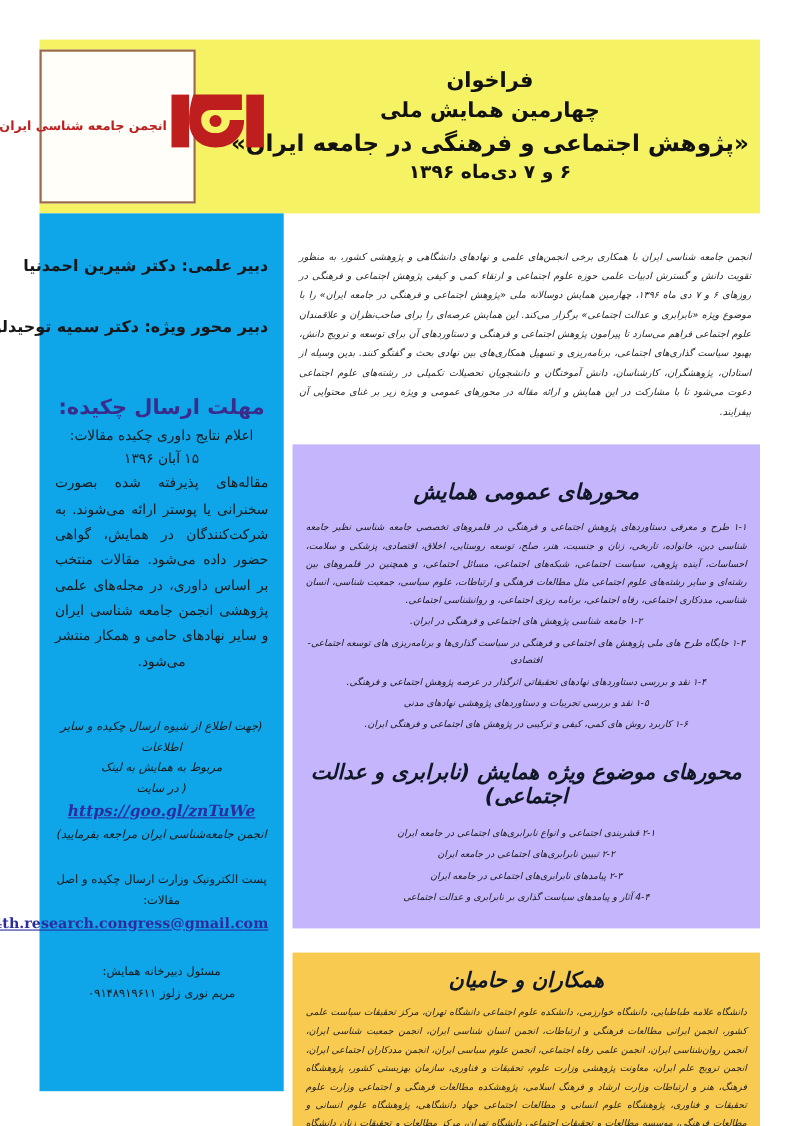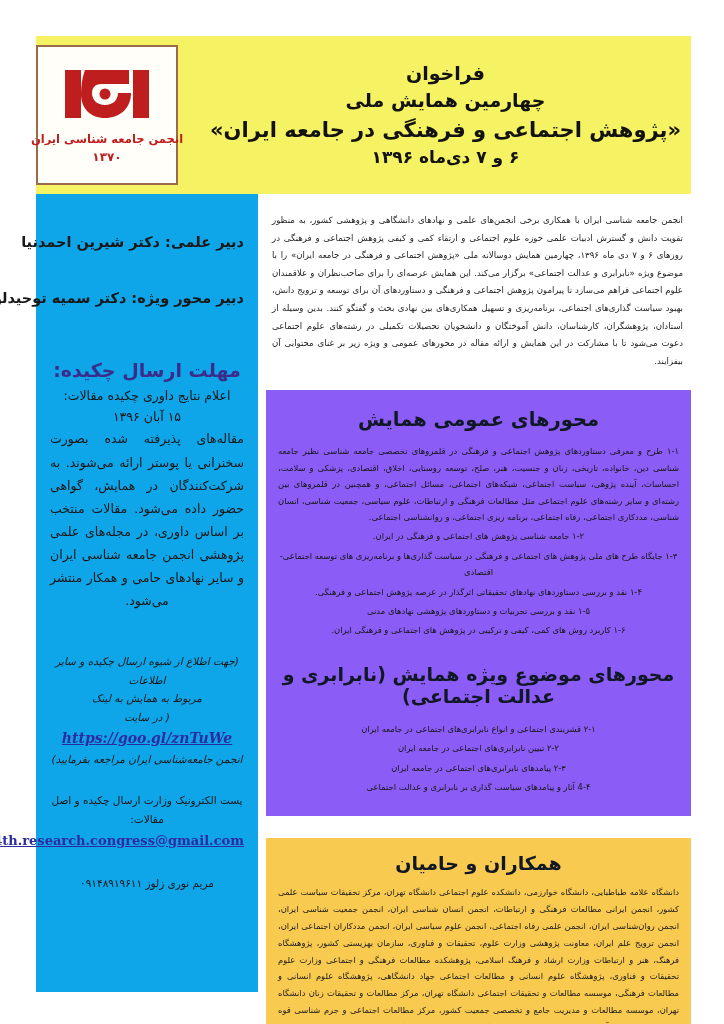--- a/index.html
+++ b/index.html
@@ -36,21 +36,21 @@
     align-items: stretch;
   }
 
   .logo-box {
     width: 142px;
     flex: 0 0 142px;
     margin: 9px 10px 9px 0;
     background: #FFFEF8;
     border: 2px solid #9b6a4a;
     display: flex;
-    flex-direction: column;
+    flex-direction: row;
     align-items: center;
     justify-content: center;
     box-sizing: border-box;
     padding: 4px 16px 6px;
   }
   .logo-mark {
     width: 92px;
     height: 62px;
     position: relative;
     margin-bottom: 6px;
@@ -162,38 +162,39 @@
   .contact-block {
     margin-top: 22px;
     font-size: 10.5px;
     line-height: 1.9;
   }
 
   
   .right-col {
     position: absolute;
     left: 266px;
-    top: 194px;
+    top: 208px;
     width: 425px;
     height: 798px;
+    font-style: italic;
   }
 
   .intro-box {
     background: #ffffff;
     padding: 18px 8px 10px 6px;
     font-size: 8.6px;
     line-height: 2.05;
     color: #1c1c1c;
     text-align: justify;
   }
 
   .green-box {
     margin-top: 10px;
-    background: #8b5cf6;
-    padding: 18px 12px 18px;
+    background: #c4b5fd;
+    padding: 32px 12px 18px;
     box-sizing: border-box;
   }
   .green-box .sec-title {
     font-size: 19.5px;
     font-weight: bold;
     color: #101826;
     text-align: center;
     margin-bottom: 12px;
   }
   .green-box .sec-title.second {
@@ -282,20 +283,21 @@
       </div>
       <div>انجمن جامعه‌شناسی ایران مراجعه بفرمایید)</div>
     </div>
 
     <div class="email-block">
       <div>پست الکترونیک وزارت ارسال چکیده و اصل مقالات:</div>
       <a class="link-mail" href="#">4th.research.congress@gmail.com</a>
     </div>
 
     <div class="contact-block">
+      <div>مسئول دبیرخانه همایش:</div>
       <div>مریم نوری زلوز ۰۹۱۴۸۹۱۹۶۱۱</div>
     </div>
 
   </div>
 
   <div class="right-col">
 
     <div class="intro-box">انجمن جامعه شناسی ایران با همکاری برخی انجمن‌های علمی و نهادهای دانشگاهی و پژوهشی کشور، به منظور تقویت دانش و گسترش ادبیات علمی حوزه علوم اجتماعی و ارتقاء کمی و کیفی پژوهش اجتماعی و فرهنگی در روزهای ۶ و ۷ دی ماه ۱۳۹۶، چهارمین همایش دوسالانه ملی «پژوهش اجتماعی و فرهنگی در جامعه ایران» را با موضوع ویژه «نابرابری و عدالت اجتماعی» برگزار می‌کند. این همایش عرصه‌ای را برای صاحب‌نظران و علاقمندان علوم اجتماعی فراهم می‌سازد تا پیرامون پژوهش اجتماعی و فرهنگی و دستاوردهای آن برای توسعه و ترویج دانش، بهبود سیاست گذاری‌های اجتماعی، برنامه‌ریزی و تسهیل همکاری‌های بین نهادی بحث و گفتگو کنند. بدین وسیله از استادان، پژوهشگران، کارشناسان، دانش آموختگان و دانشجویان تحصیلات تکمیلی در رشته‌های علوم اجتماعی دعوت می‌شود تا با مشارکت در این همایش و ارائه مقاله در محورهای عمومی و ویژه زیر بر غنای محتوایی آن بیفزایند.</div>
 
     <div class="green-box">

